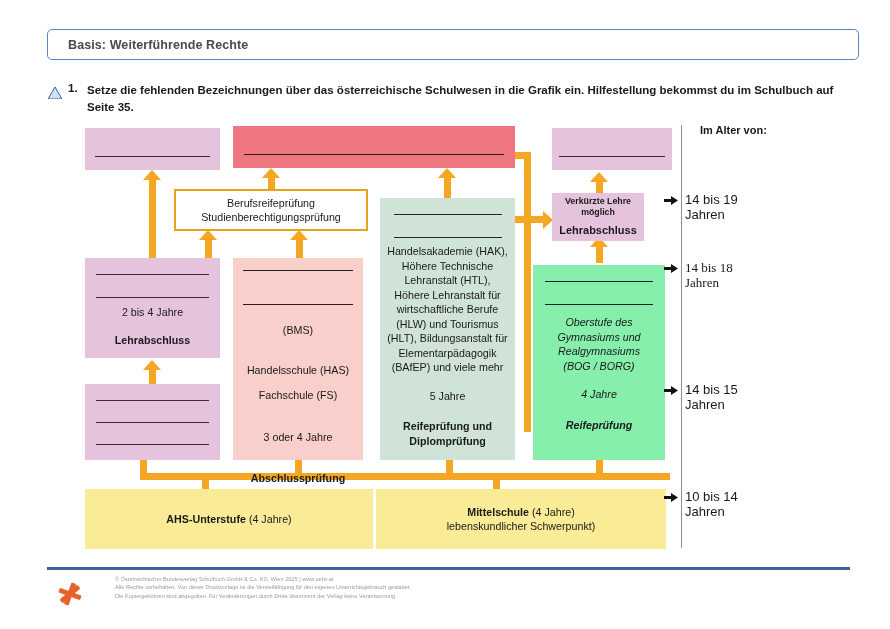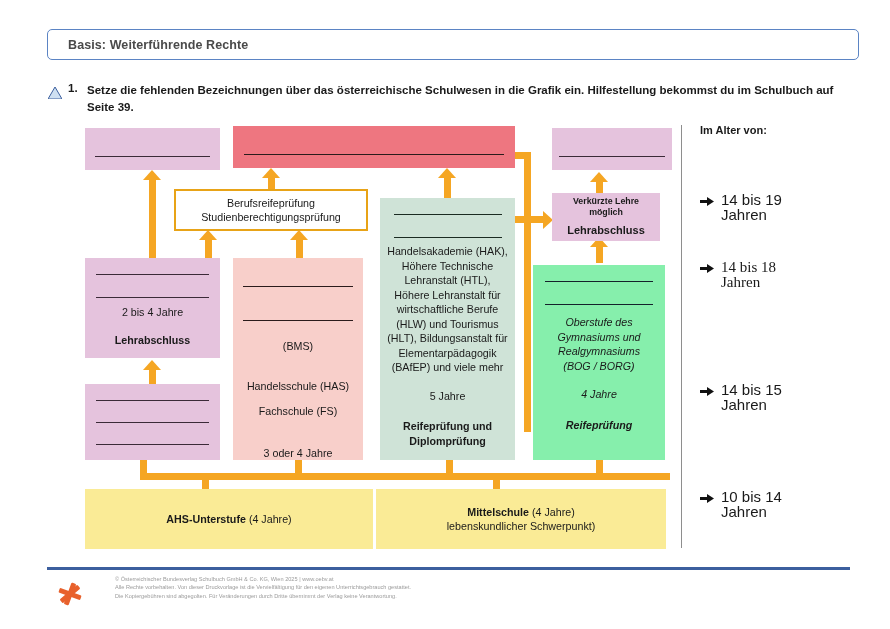--- a/index.html
+++ b/index.html
@@ -69,21 +69,21 @@
   .ar-right{position:absolute;width:0;height:0;
     border-top:9px solid transparent;border-bottom:9px solid transparent;
     border-left:10px solid #f5a623;}
   .ar-left{position:absolute;width:0;height:0;
     border-top:9px solid transparent;border-bottom:9px solid transparent;
     border-right:10px solid #f5a623;}
 
   
   .divider{position:absolute;left:681px;top:125px;width:1px;height:423px;background:#8e8e8e;}
   .age-head{position:absolute;left:700px;top:124px;font-size:11px;font-weight:bold;}
-  .age-item{position:absolute;left:700px;font-size:15px;line-height:15px;}
+  .age-item{position:absolute;left:664px;font-size:13px;line-height:15px;}
   .age-arrow{
     position:absolute;left:0;top:2px;width:14px;height:11px;
   }
   .age-txt{margin-left:21px;}
 
   
   .rule{position:absolute;left:47px;top:567px;width:803px;height:3px;background:#3c5f9e;}
   .logo{position:absolute;left:57px;top:581px;width:26px;height:26px;}
   .copy{position:absolute;left:115px;top:575px;font-size:5.6px;line-height:8.4px;color:#9b9b9b;}
 </style>
@@ -96,21 +96,21 @@
     <span class="banner-text">Basis: Weiterführende Rechte</span>
   </div>
 
   <div class="task">
     <span class="task-icon">
       <svg width="14" height="12" viewBox="0 0 14 12">
         <polygon points="7,0 14,12 0,12" fill="#cfe0f2" stroke="#3c5f9e" stroke-width="1"></polygon>
       </svg>
     </span>
     <span class="task-num">1.</span>
-    <div class="task-body">Setze die fehlenden Bezeichnungen über das österreichische Schulwesen in die Grafik ein. Hilfestellung bekommst du im Schulbuch auf Seite 39.</div>
+    <div class="task-body">Setze die fehlenden Bezeichnungen über das österreichische Schulwesen in die Grafik ein. Hilfestellung bekommst du im Schulbuch auf Seite 35.</div>
   </div>
 
   <div class="diagram">
 
     <div class="ar" style="left:140px;top:473px;width:530px;height:7px;"></div>
 
     <div class="ar" style="left:202px;top:473px;width:7px;height:22px;"></div>
     <div class="ar" style="left:493px;top:473px;width:7px;height:22px;"></div>
 
     <div class="ar" style="left:140px;top:458px;width:7px;height:18px;"></div>
@@ -166,40 +166,40 @@
 
     <div class="box pink" style="left:552px;top:128px;width:120px;height:42px;justify-content:center;">
       <div class="wline" style="width:88%;margin-top:14px;"></div>
     </div>
 
     <div class="box white-gold" style="left:174px;top:189px;width:194px;height:42px;justify-content:center;">
       <div class="box-txt">Berufsreifeprüfung</div>
       <div class="box-txt">Studienberechtigungsprüfung</div>
     </div>
 
-    <div class="box pink" style="left:552px;top:193px;width:108px;height:48px;justify-content:center;">
+    <div class="box pink" style="left:552px;top:193px;width:92px;height:48px;justify-content:center;">
       <div class="box-txt b" style="font-size:8.8px;line-height:11px;">Verkürzte Lehre</div>
       <div class="box-txt b" style="font-size:8.8px;line-height:11px;">möglich</div>
       <div class="box-txt b" style="font-size:11px;margin-top:5px;">Lehrabschluss</div>
     </div>
 
     <div class="box pink" style="left:85px;top:258px;width:135px;height:100px;padding-top:16px;">
       <div class="wline" style="width:84%;"></div>
       <div class="wline" style="width:84%;margin-top:22px;"></div>
       <div class="box-txt" style="margin-top:7px;">2 bis 4 Jahre</div>
       <div class="box-txt b" style="margin-top:13px;">Lehrabschluss</div>
     </div>
 
     <div class="box pink" style="left:85px;top:384px;width:135px;height:76px;padding-top:16px;">
       <div class="wline" style="width:84%;"></div>
       <div class="wline" style="width:84%;margin-top:21px;"></div>
       <div class="wline" style="width:84%;margin-top:21px;"></div>
     </div>
 
-    <div class="box rose" style="left:233px;top:258px;width:130px;height:202px;padding-top:28px;gap:11px;">
+    <div class="box rose" style="left:233px;top:258px;width:130px;height:202px;padding-top:12px;gap:11px;">
       <div class="wline" style="width:84%;border-top-color:#2b1b1b;"></div>
       <div class="wline" style="width:84%;margin-top:22px;border-top-color:#2b1b1b;"></div>
       <div class="box-txt" style="margin-top:7px;">(BMS)</div>
       <div class="box-txt" style="margin-top:14px;">Handelsschule (HAS)</div>
       <div class="box-txt">Fachschule (FS)</div>
       <div class="box-txt" style="margin-top:16px;">3 oder 4 Jahre</div>
       <div class="box-txt b" style="margin-top:16px;">Abschlussprüfung</div>
     </div>
 
     <div class="box green" style="left:380px;top:198px;width:135px;height:262px;padding-top:16px;">

